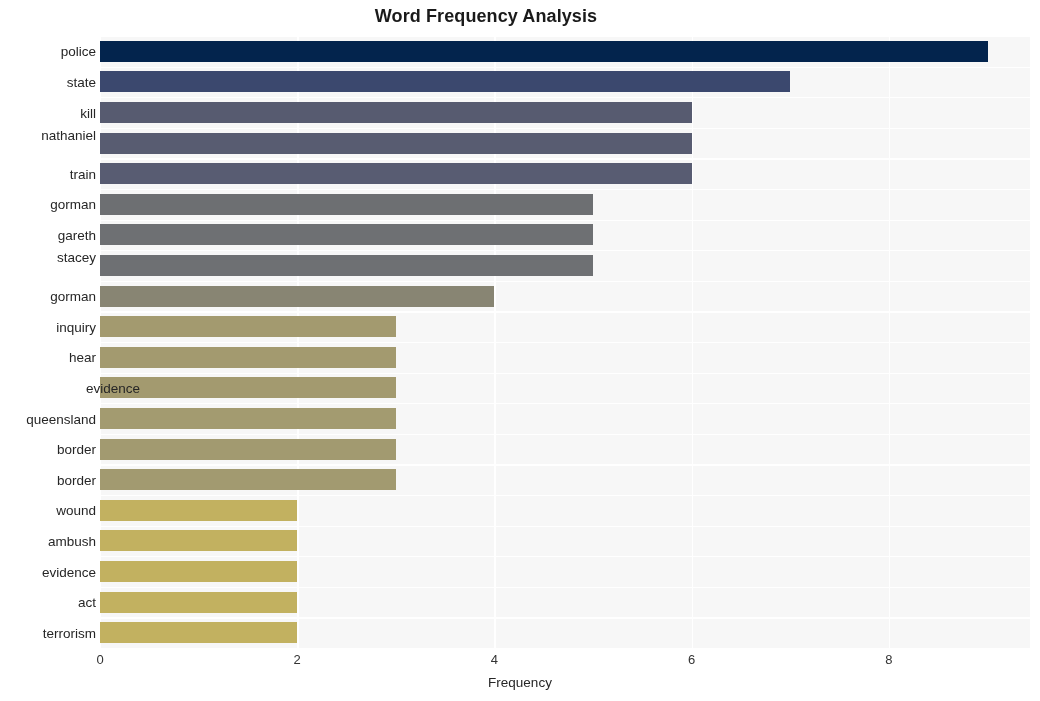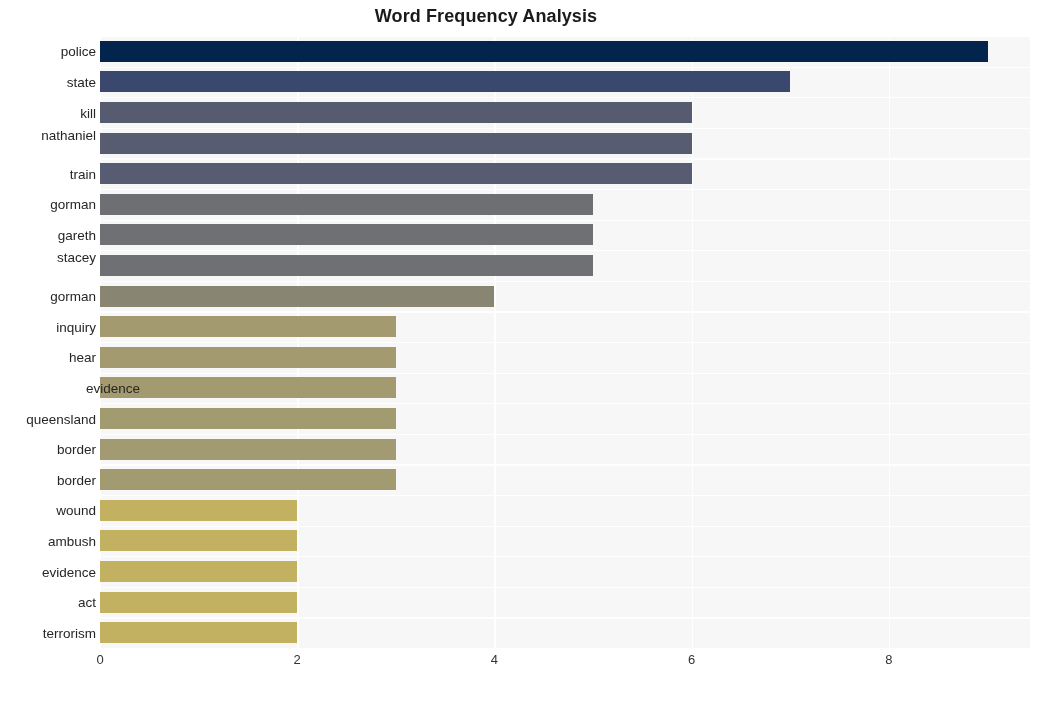--- a/index.html
+++ b/index.html
@@ -220,14 +220,15 @@
       <div class="ylabel-item" style="top: 596.7px;">terrorism</div>
     </div>
   <div id="xticks">
       <div class="xtick" style="left: 100px;">0</div>
       <div class="xtick" style="left: 297.243px;">2</div>
       <div class="xtick" style="left: 494.486px;">4</div>
       <div class="xtick" style="left: 691.729px;">6</div>
       <div class="xtick" style="left: 888.971px;">8</div>
     </div>
 
+  <div id="xaxis-title">Frequency</div>
 
 </div>
 
 </body></html>

